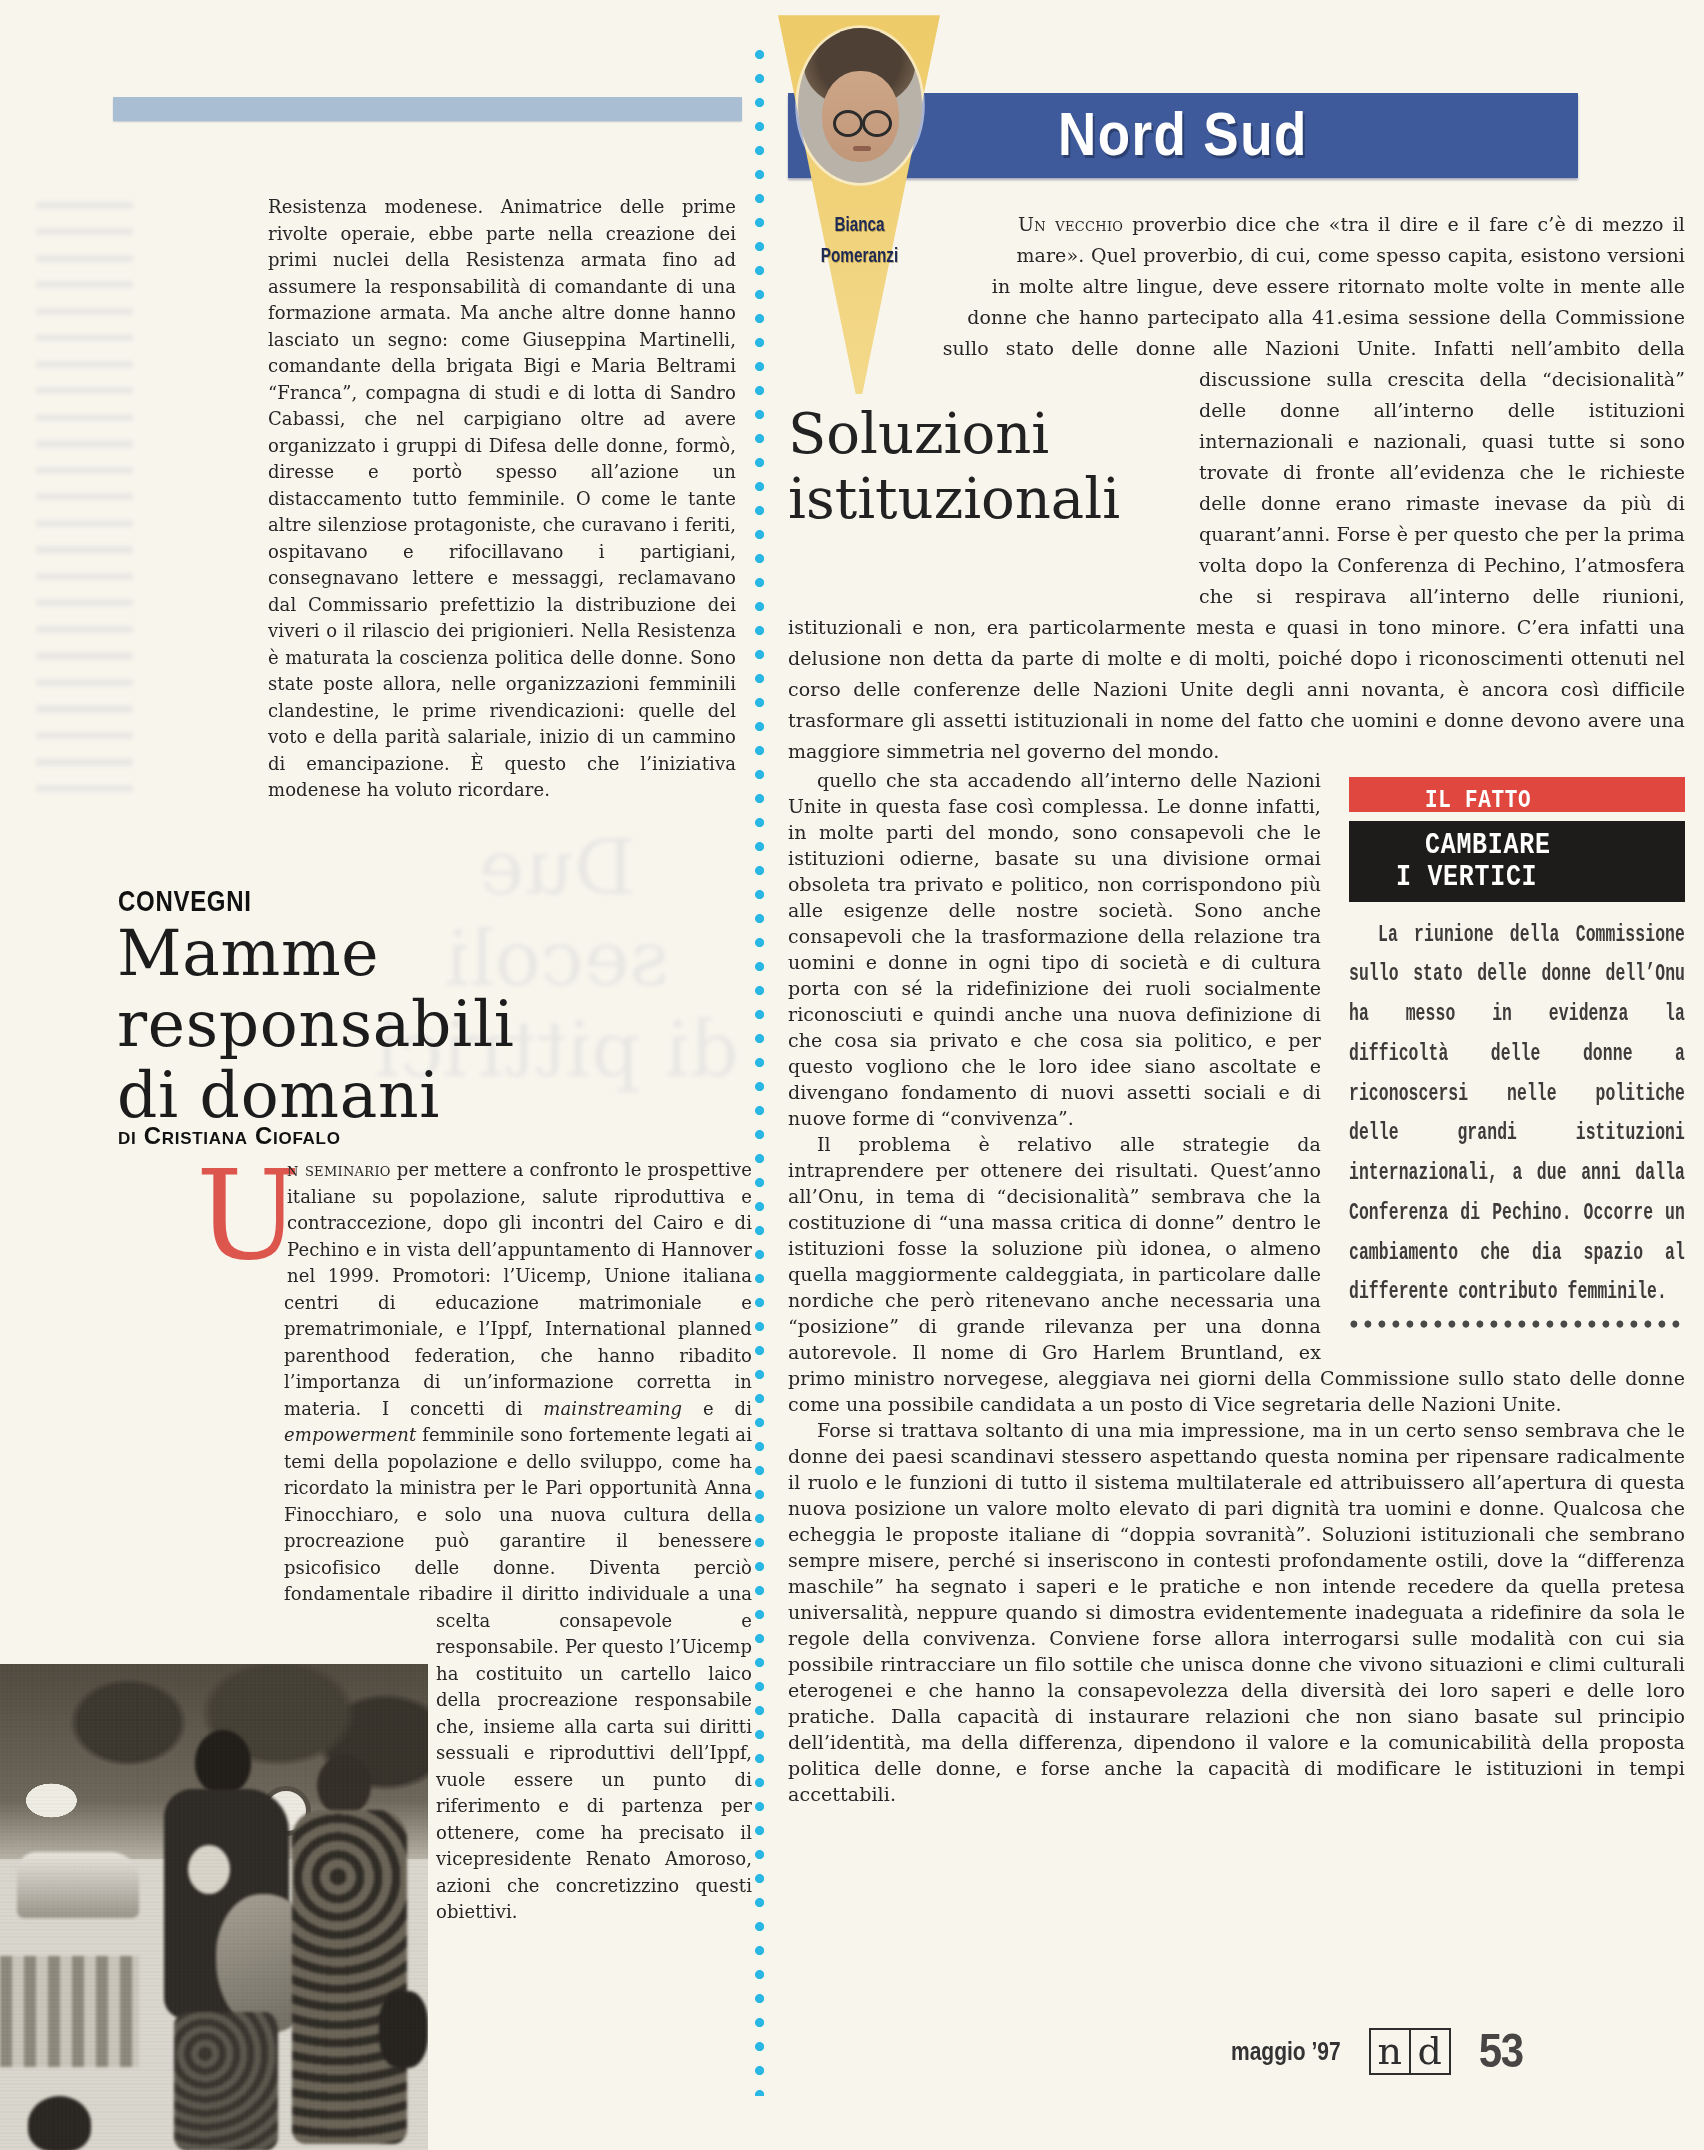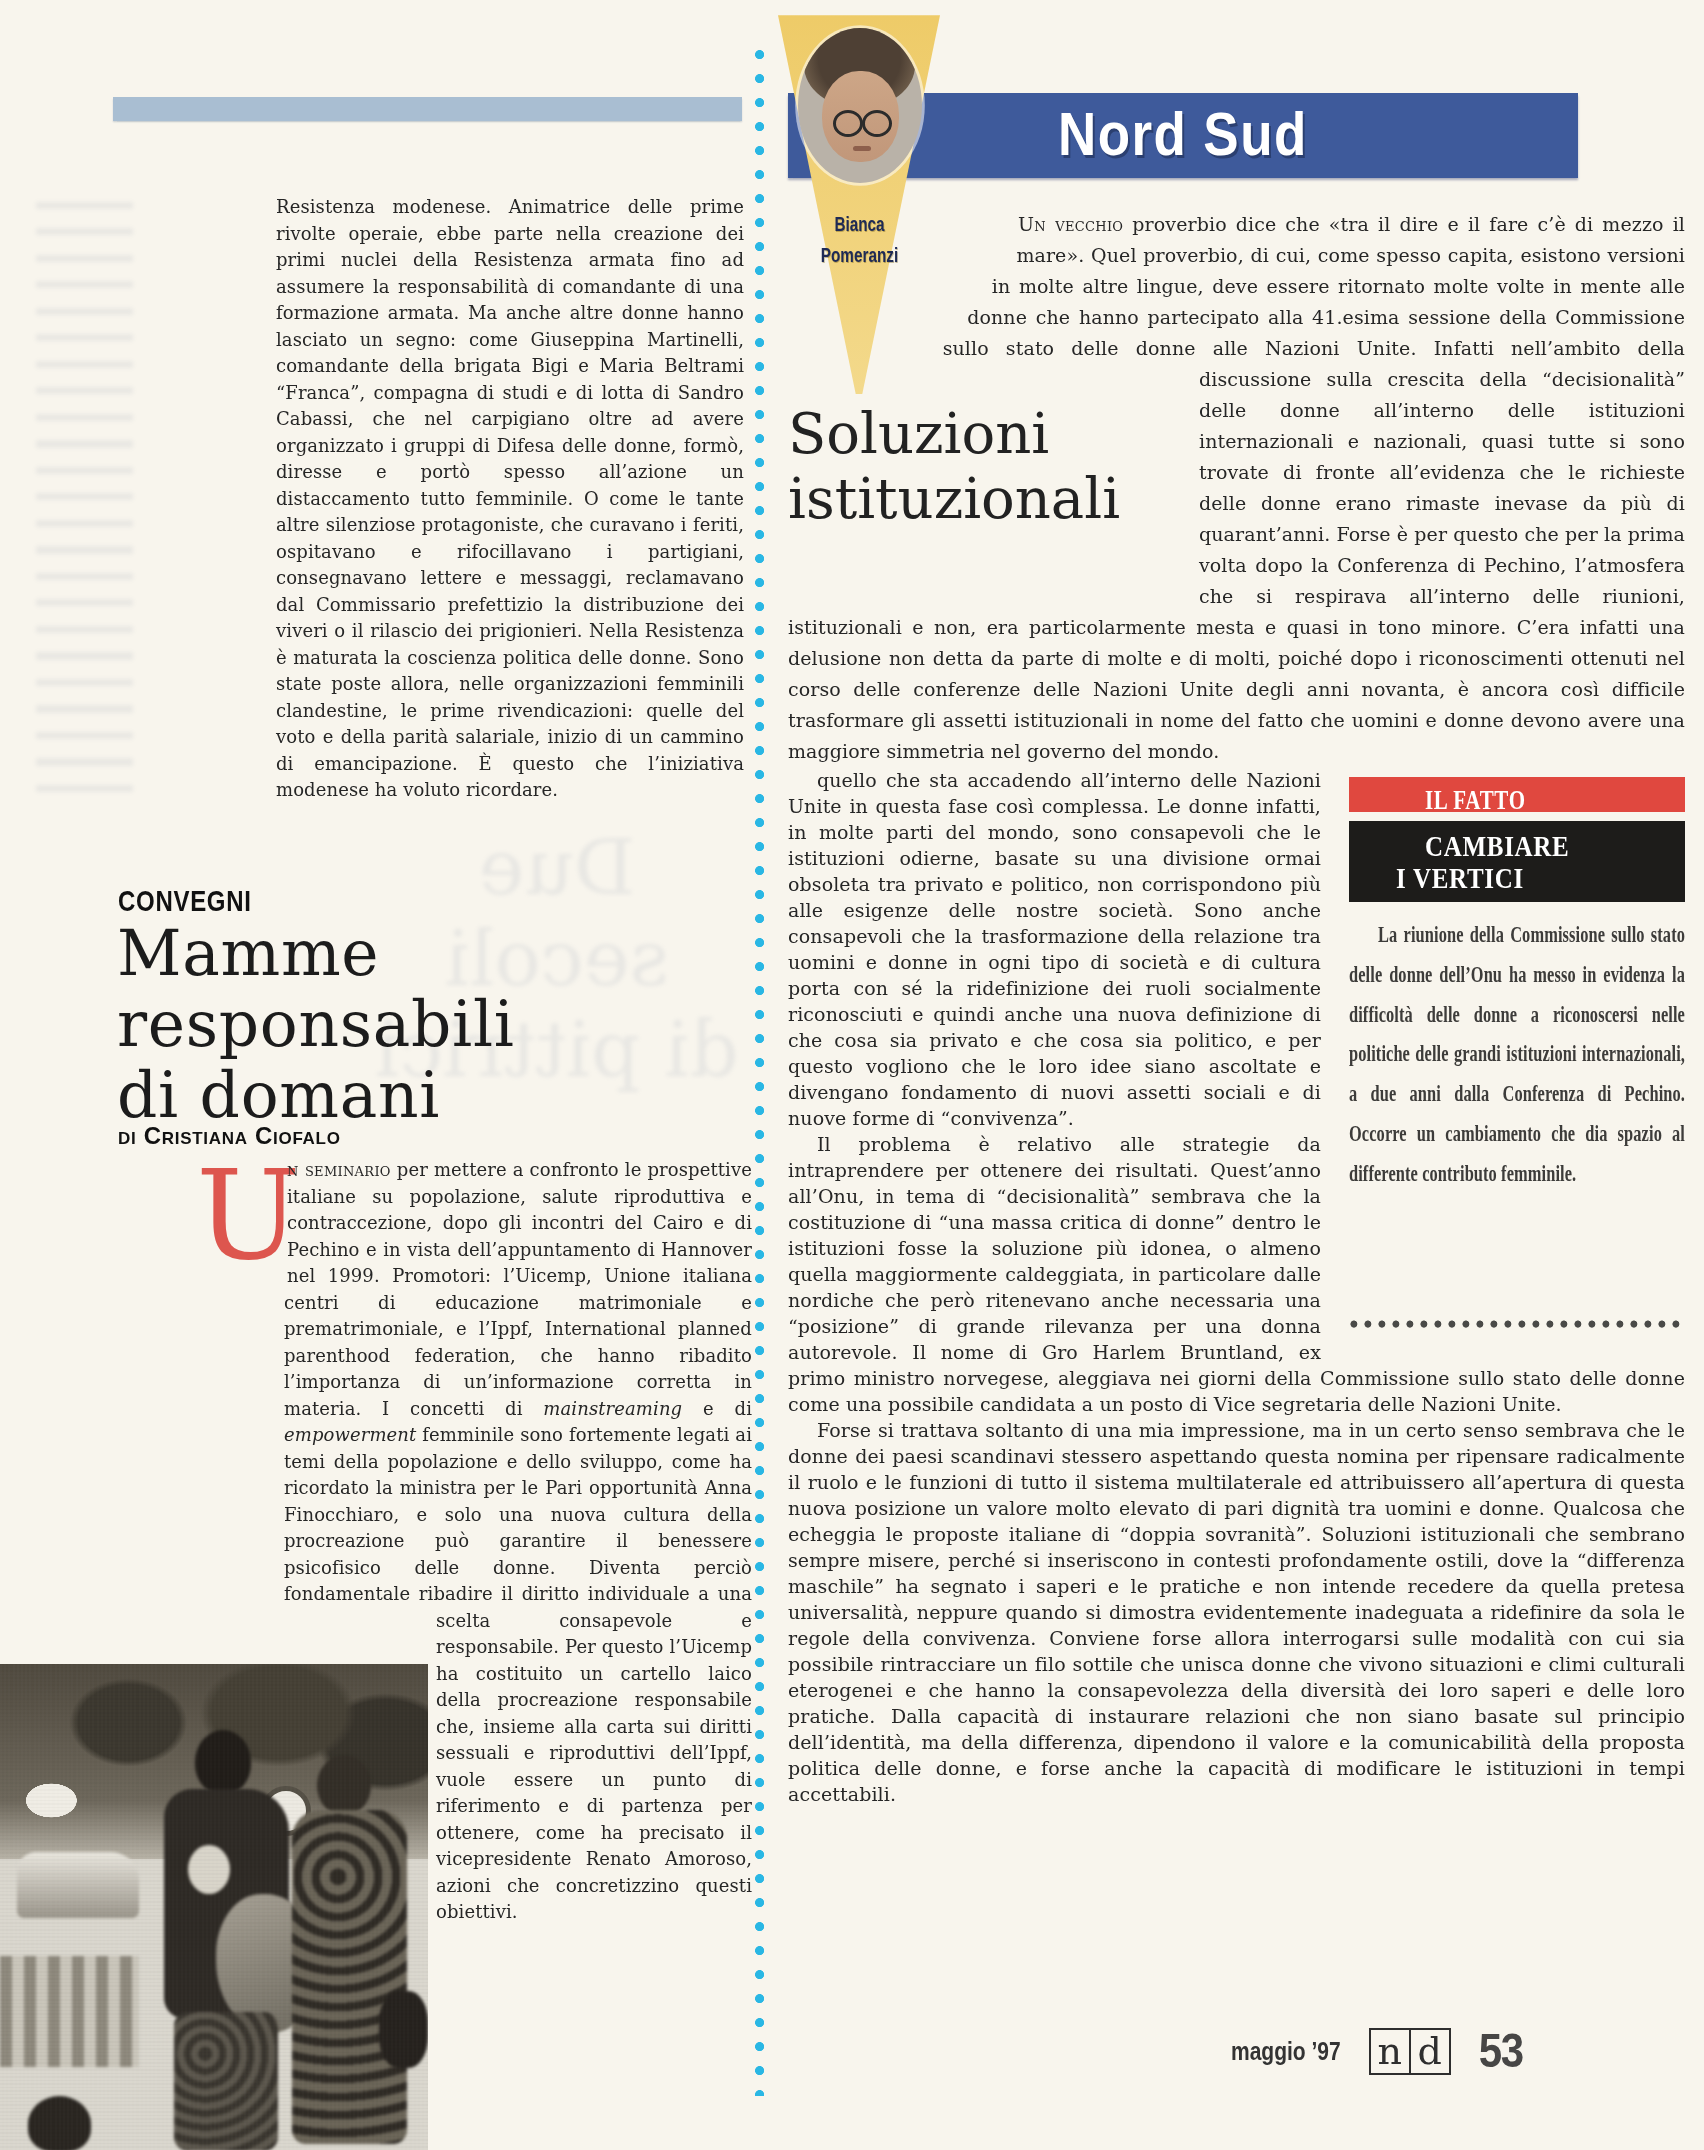--- a/index.html
+++ b/index.html
@@ -13,21 +13,21 @@
     font-size:77px;line-height:91px;color:#8c97ab;opacity:.14;transform:scaleX(-1);
     filter:blur(2.1px);text-align:center;}
   
   .dotline{left:754px;top:49px;width:11px;height:2047px;
     background-image:radial-gradient(circle 4.9px at 5.6px 5.6px,#2ab7e4 4.2px,rgba(42,183,228,0) 4.9px);
     background-size:11px 24px;background-repeat:repeat-y;}
   
   .topbar{left:113px;top:97px;width:629px;height:24px;background:#a9bed2;
     box-shadow:0 2.1px 1.4px rgba(120,140,160,.35);}
   .body-text{font-size:18px;line-height:26.5px;text-align:justify;letter-spacing:0.1px;}
-  .para1{left:276px;top:194px;width:468px;}
+  .para1{left:268px;top:194px;width:468px;}
   .kicker{left:118px;top:883px;font-family:"Liberation Sans",sans-serif;font-weight:bold;
     font-size:24px;transform:scaleY(1.25);transform-origin:top left;letter-spacing:0.7px;color:#111;}
   .headline{left:117px;top:918px;width:641px;font-size:63px;line-height:71px;
     letter-spacing:0.7px;color:#1c1c1c;}
   .byline{left:118px;top:1122px;font-family:"Liberation Sans",sans-serif;font-weight:bold;
     font-size:24px;font-variant:small-caps;letter-spacing:0.7px;color:#111;}
   .left-body{left:284px;top:1157px;width:468px;}
   .dropcap{float:left;width:77px;margin:5.6px 14px 0 -88px;font-size:124px;line-height:104px;
     color:#dd564e;font-family:"DejaVu Serif",serif;}
   .sc{font-variant:small-caps;letter-spacing:0.3px;}
@@ -86,21 +86,21 @@
     font-family:"Liberation Sans",sans-serif;font-weight:bold;font-size:18px;line-height:28px;
     transform:scale(.85,1.1);transform-origin:top center;text-shadow:0.7px 0.7px 0 rgba(110,90,20,.4);}
   
   .right-art{left:788px;top:209px;width:897px;font-size:19px;line-height:26px;
     text-align:justify;letter-spacing:0.1px;}
   .p1{line-height:31px;}
   .tri-spacer{float:left;width:230px;height:174px;
     shape-outside:polygon(0 0,100% 0,40% 100%,0 100%);shape-margin:18px;}
   .title-float{float:left;clear:left;width:387px;height:175px;margin:18px 24px 14px 0;
     font-size:56px;line-height:65px;text-align:left;letter-spacing:0;color:#222;}
-  .sidebar{float:right;width:336px;margin:9.7px 0 18px 28px;font-family:Liberation Serif, serif;
+  .sidebar{float:right;width:336px;margin:9.7px 0 18px 28px;font-family:Liberation Mono, monospace;
     text-align:left;}
   .sb-label{height:35px;background:#e0483f;color:#fff;font-weight:bold;font-size:21px;
     padding:7px 0 0 18px;box-sizing:border-box;}
   .sb-label span{display:inline-block;transform:scaleY(1.25);transform-origin:top left;letter-spacing:0.7px;}
   .sb-head{margin-top:9.7px;height:81px;background:#1d1c1a;color:#fff;font-weight:bold;
     font-size:25px;line-height:32px;padding:7px 0 0 18px;box-sizing:border-box;}
   .sb-head span{display:inline-block;transform:scaleY(1.15);transform-origin:top left;letter-spacing:0.7px;}
   .sb-bodywrap{margin-top:12.5px;height:400px;overflow:hidden;}
   .sb-body{transform:scaleY(1.42);transform-origin:top left;font-weight:bold;font-size:16.4px;
     line-height:28px;color:#3d3c3a;text-align:justify;letter-spacing:0.1px;}

